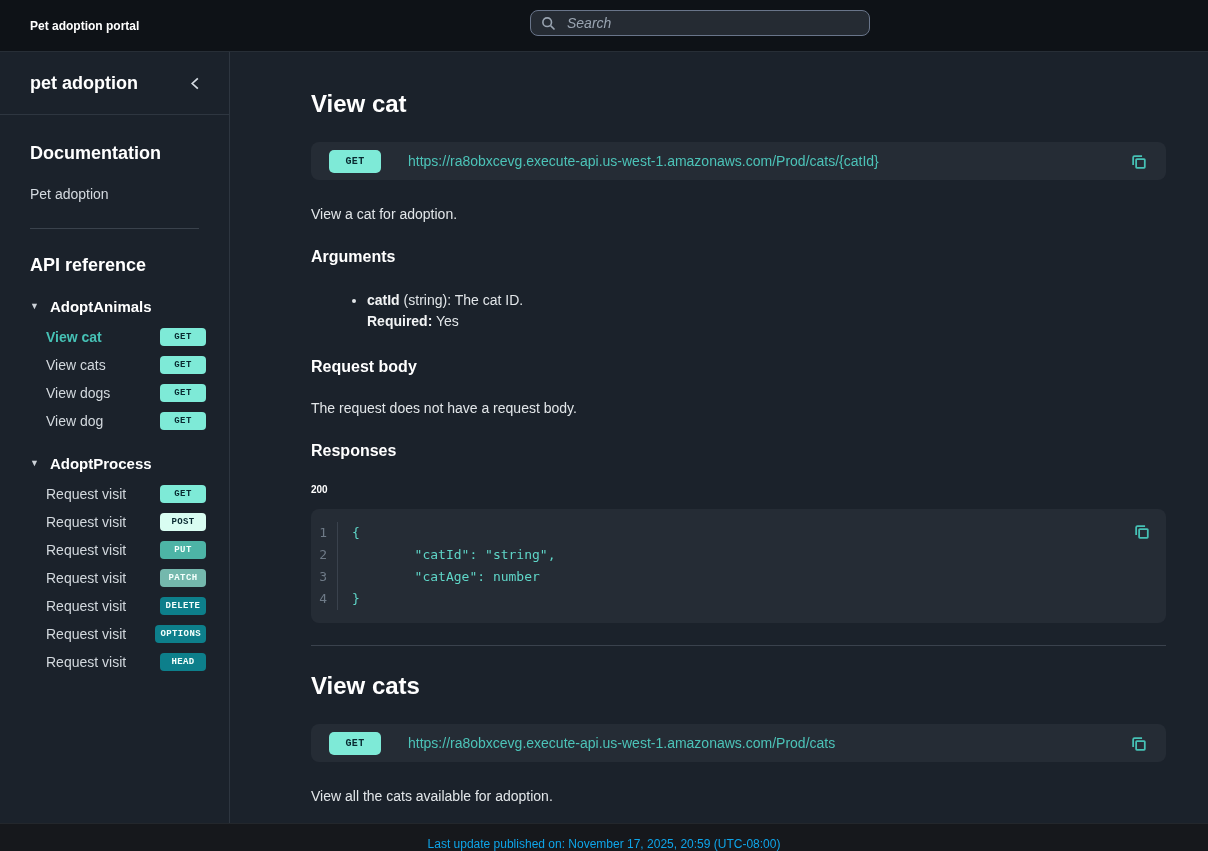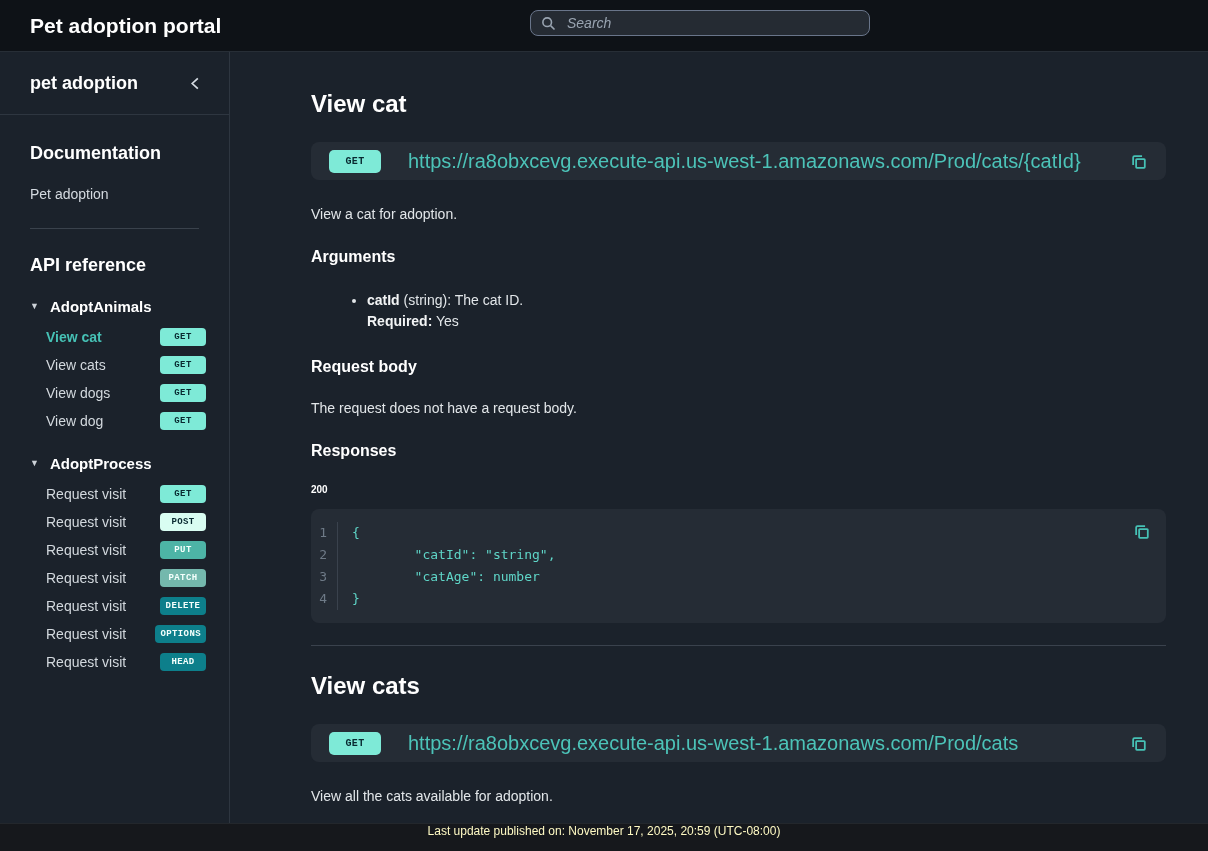--- a/index.html
+++ b/index.html
@@ -10,21 +10,21 @@
     font-family:"Liberation Sans", sans-serif;
   }
   .app { display:flex; flex-direction:column; width:1208px; height:851px; }
 
   
   .topbar {
     flex:none; height:52px; background:#0e1217;
     border-bottom:1px solid #272e36;
     display:flex; align-items:center; position:relative;
   }
-  .app-title { margin-left:30px; font-size:21px; font-weight:bold; color:#ffffff; }
+  .app-title { margin-left:30px; font-size:12px; font-weight:bold; color:#ffffff; }
   .searchbox {
     position:absolute; left:530px; top:10px; width:340px; height:26px;
     background:#252b33; border:1px solid #69758a; border-radius:8px;
     display:flex; align-items:center; padding:0 10px;
   }
   .searchbox svg { flex:none; }
   .searchbox input {
     flex:1; margin-left:9px; background:transparent; border:none; outline:none;
     color:#d7dce2; font-size:14px; font-style:italic;
     font-family:"Liberation Sans", sans-serif;
@@ -73,21 +73,21 @@
   .badge-lg { min-width:52px; padding:6px 10px; font-size:10px; border-radius:5px; }
 
   
   .main { flex:1; overflow:hidden; padding:38px 42px 0 81px; }
   .op-title { font-size:24px; font-weight:bold; color:#ffffff; margin:0 0 24px; }
   .op-title.second { margin-top:26px; }
   .urlbar {
     height:38px; background:#252c35; border-radius:8px;
     display:flex; align-items:center; padding:0 18px; margin:0 0 26px;
   }
-  .url-link { color:var(--url-link); font-size:20px; text-decoration:none; margin-left:27px; }
+  .url-link { color:var(--url-link); font-size:14px; text-decoration:none; margin-left:27px; }
   .copy-btn { margin-left:auto; background:none; border:none; padding:0; cursor:pointer; display:flex; }
   .body-text { font-size:14px; color:#e2e6e9; margin:0 0 26px; }
   .sect-heading { font-size:16px; font-weight:bold; color:#ffffff; margin:0 0 24px; }
   .arg-list { margin:0 0 26px; padding-left:56px; font-size:14px; line-height:21px; color:#e2e6e9; }
   .arg-list b { color:#f2f4f5; }
   .status-code { font-size:10px; font-weight:bold; color:#ffffff; margin:0 0 14px; }
   .codeblock {
     position:relative; background:#252c35; border-radius:8px;
     padding:13px 16px 13px 0; margin:0 0 22px;
     font-family:"DejaVu Sans Mono", monospace; font-size:13px; line-height:22px;
@@ -95,22 +95,22 @@
   .code-line { display:flex; }
   .ln { flex:none; width:27px; text-align:right; padding-right:10px;
         color:#6e7a87; border-right:1px solid #3a424d; }
   .ct { padding-left:14px; white-space:pre; color:var(--code-text); }
   .codeblock .copy-btn { position:absolute; top:13px; right:15px; }
   .op-divider { border:none; border-top:1px solid #3a424d; margin:0; }
 
   
   .footer {
     flex:none; height:28px; background:#16181c; border-top:1px solid #23272c;
-    display:flex; align-items:flex-start; justify-content:center;
-    font-size:12px; color:#fef9c3;
+    display:flex; align-items:flex-end; justify-content:center;
+    font-size:12px; color:#0ea5e9;
   }
 </style>
 </head>
 <body>
 
 <div class="app">
 
   <header class="topbar">
     <div class="app-title">Pet adoption portal</div>
     <div class="searchbox">

